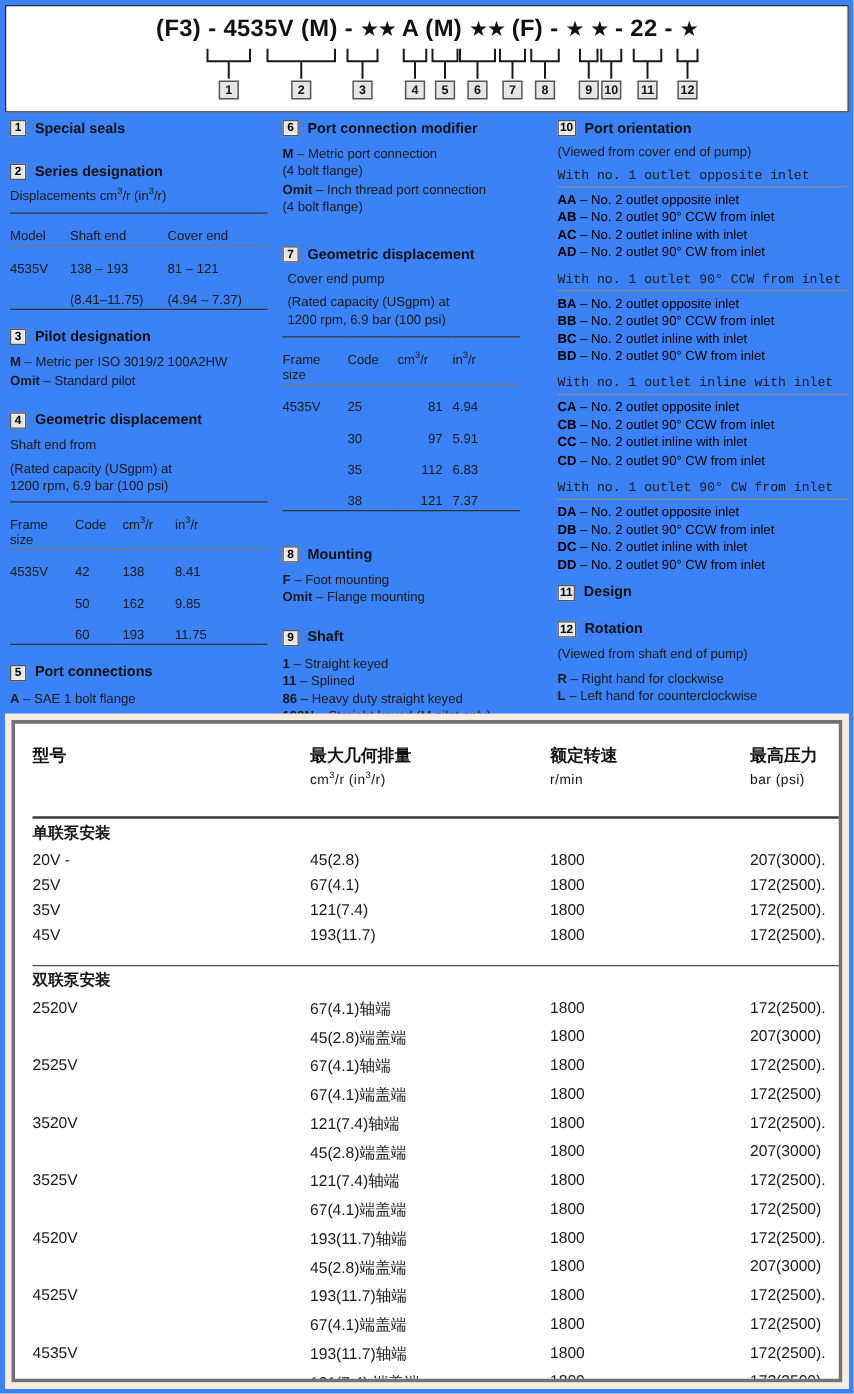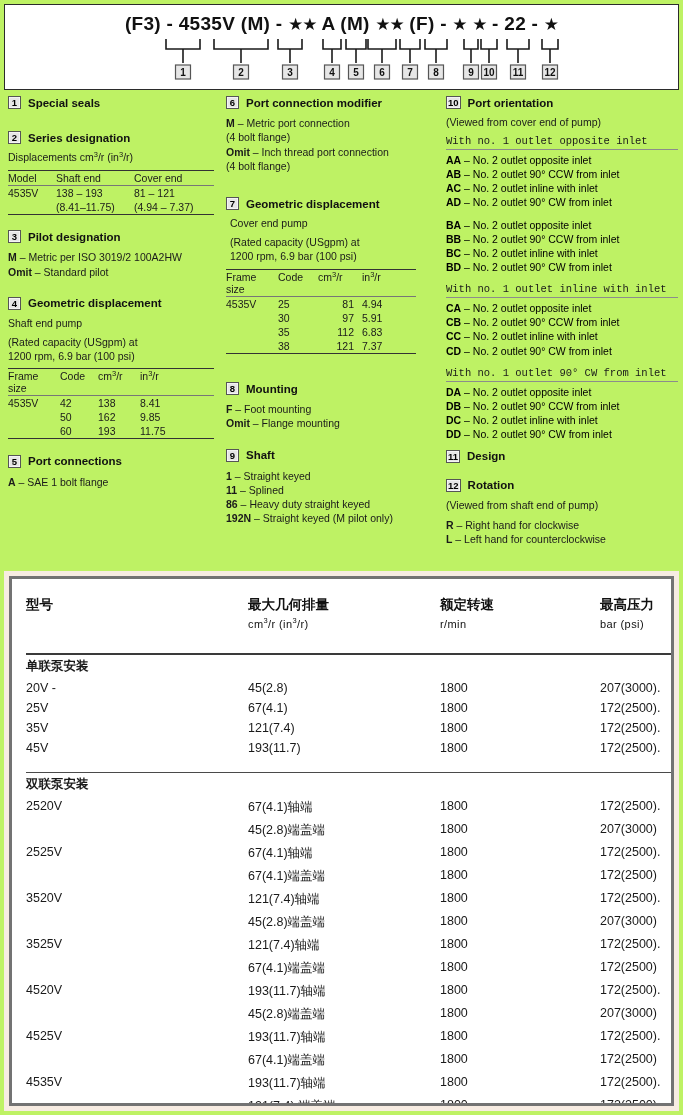--- a/index.html
+++ b/index.html
@@ -6,21 +6,21 @@
   * { box-sizing: border-box; }
   html, body {
     margin: 0; padding: 0;
     background: #ffffff;
     font-family: "Liberation Sans", "DejaVu Sans", sans-serif;
   }
   #page {
     position: relative;
     width: 683px;
     height: 1115px;
-    background: #bef264;
+    background: #3b82f6;
     overflow: hidden;
   }
 
   
   .code-box {
     position: absolute;
     left: 4px; top: 4px;
     width: 675px; height: 86px;
     border: 1px solid #2b2b2b;
     background: #fff;
@@ -80,21 +80,21 @@
   .defs div { white-space: normal; }
   .defs b { font-weight: bold; }
   .gap-sm { height: 9px; }
   .gap-md { height: 15px; }
   .gap-lg { height: 22px; }
 
   
   table.mini { border-collapse: collapse; width: 100%; margin: 1px 0 6px 0; }
   table.mini th, table.mini td {
     font-size: 10.5px; color: #1a1a1a; font-weight: normal;
-    text-align: left; padding: 1px 4px 1px 0; vertical-align: top;
+    text-align: left; padding: 12px 4px 1px 0; vertical-align: top;
   }
   table.mini th { font-weight: normal; }
   .rule-top    { border-top: 1.3px solid #333; }
   .rule-mid    { border-top: 1px solid #777; }
   .rule-bottom { border-top: 1.3px solid #333; }
   .b { font-weight: bold; }
   .num-cell { text-align: right !important; padding-right: 8px !important; }
   sup { font-size: 7.5px; vertical-align: super; line-height: 0; }
 
   
@@ -297,21 +297,21 @@
         <div><b>Omit</b>
           <span>–</span>
           <span>Standard pilot</span></div>
       </div>
       <div class="gap-sm"></div>
 
       <div class="sec-head">
         <span class="num-badge">4</span>
         <span class="sec-title">Geometric displacement</span>
       </div>
-      <div class="note">Shaft end pump</div>
+      <div class="note">Shaft end from</div>
       <div class="note">
         <span>(Rated capacity (USgpm) at</span><br>
         <span>1200 rpm, 6.9 bar (100 psi)</span>
       </div>
       <table class="mini">
         <tbody>
             <tr class="rule-top">
           <th style="width:52px">Frame<br>size</th>
           <th class="b" style="width:38px">Code</th>
           <th style="width:42px">cm<sup>3</sup>/r</th>
@@ -462,20 +462,21 @@
       <div class="note">(Viewed from cover end of pump)</div>
 
       <div class="ul-head">With no. 1 outlet opposite inlet</div>
       <div class="orient-list">
         <div><b>AA</b> – <span>No. 2 outlet opposite inlet</span></div>
         <div><b>AB</b> – <span>No. 2 outlet 90° CCW from inlet</span></div>
         <div><b>AC</b> – <span>No. 2 outlet inline with inlet</span></div>
         <div><b>AD</b> – <span>No. 2 outlet 90° CW from inlet</span></div>
       </div>
 
+      <div class="ul-head">With no. 1 outlet 90° CCW from inlet</div>
       <div class="orient-list">
         <div><b>BA</b> – <span>No. 2 outlet opposite inlet</span></div>
         <div><b>BB</b> – <span>No. 2 outlet 90° CCW from inlet</span></div>
         <div><b>BC</b> – <span>No. 2 outlet inline with inlet</span></div>
         <div><b>BD</b> – <span>No. 2 outlet 90° CW from inlet</span></div>
       </div>
 
       <div class="ul-head">With no. 1 outlet inline with inlet</div>
       <div class="orient-list">
         <div><b>CA</b> – <span>No. 2 outlet opposite inlet</span></div>

